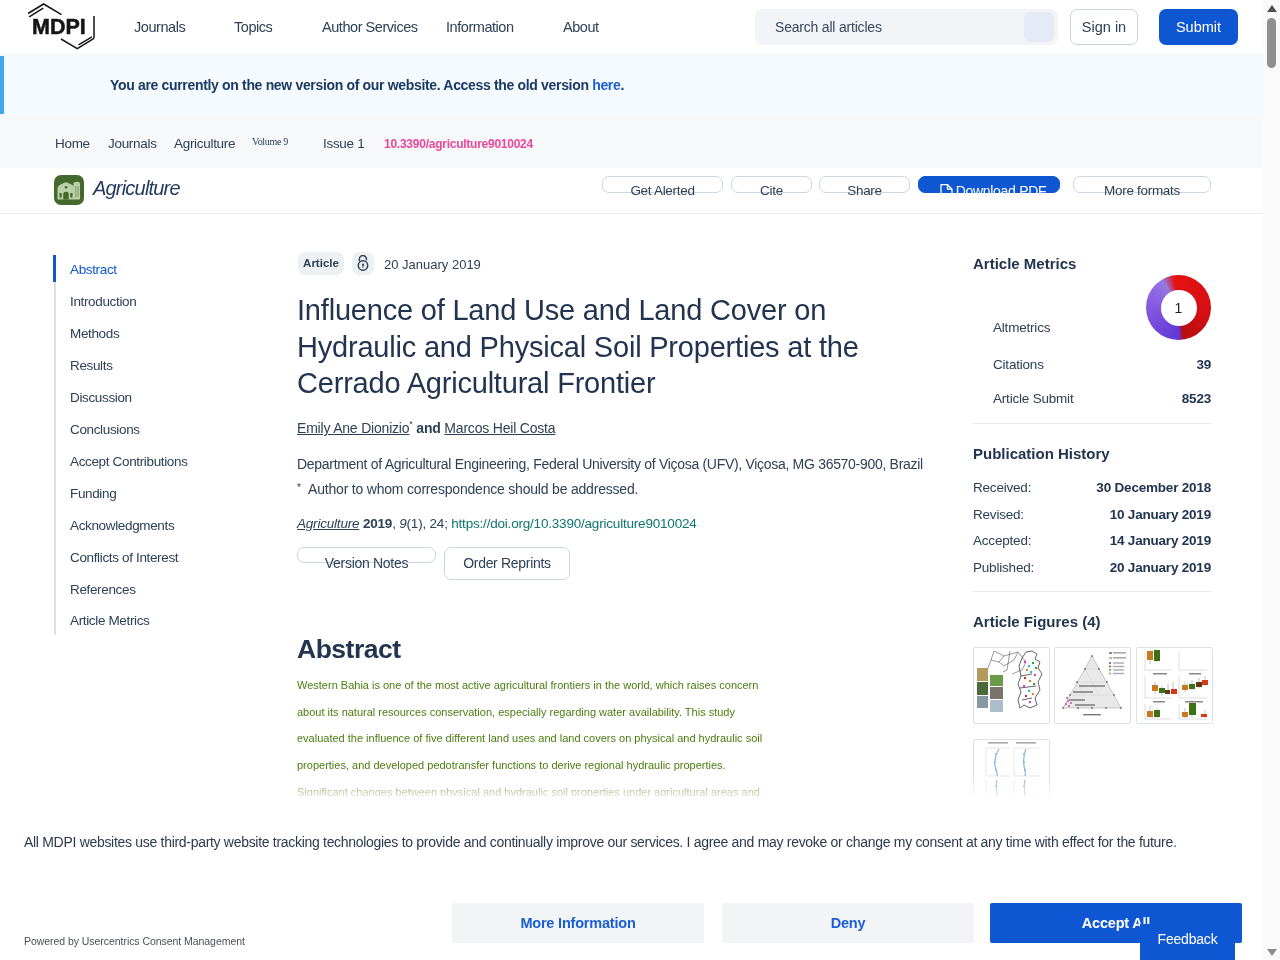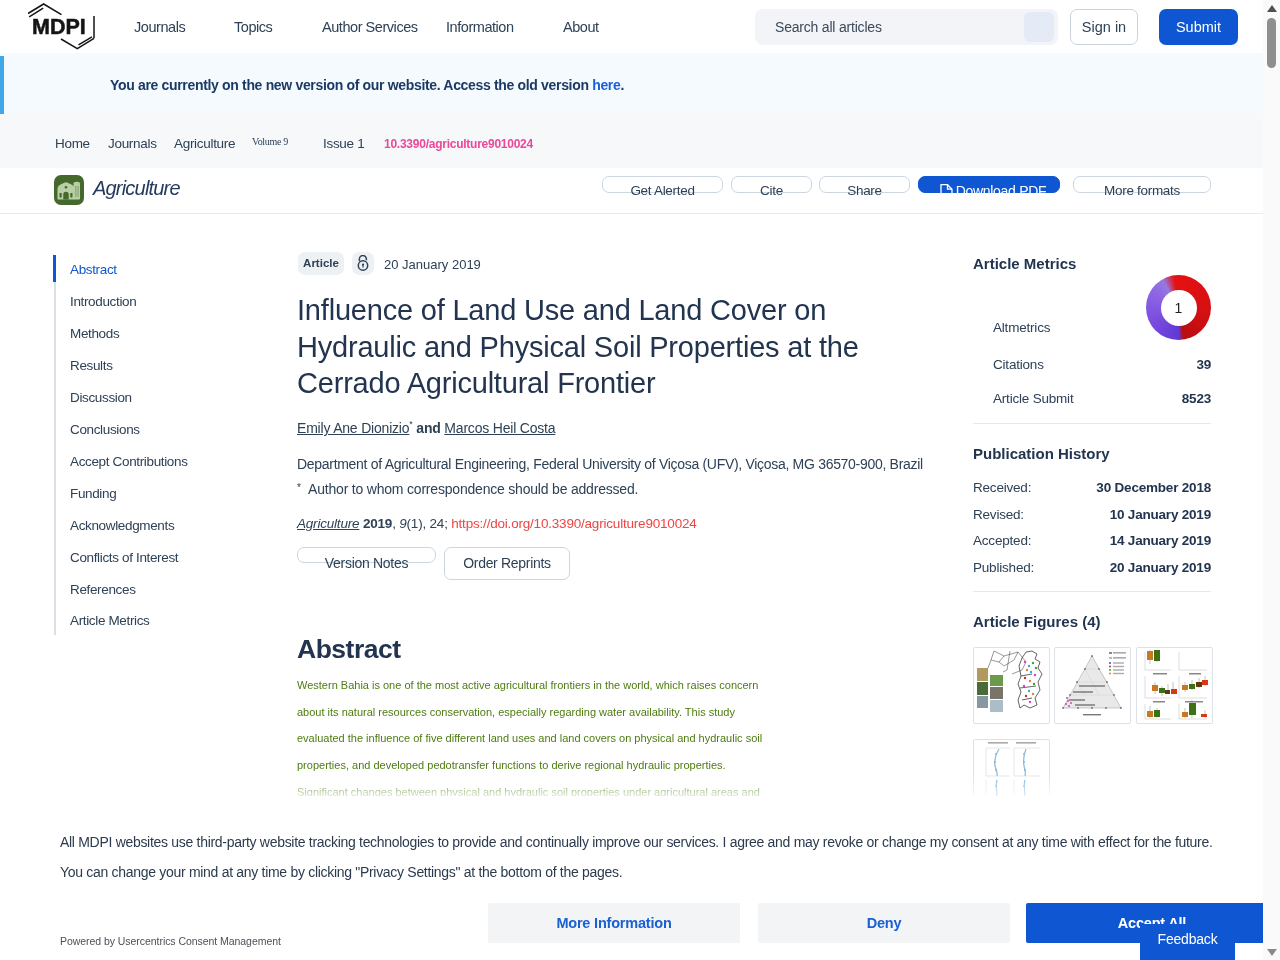--- a/index.html
+++ b/index.html
@@ -31,33 +31,33 @@
   .jrow span { line-height:28px; display:block; }
 
   
   .toc-item { position:absolute; left:70px; font-size:13.5px; letter-spacing:-0.35px; color:#2e4156; white-space:nowrap; }
   #rail { position:absolute; left:54px; top:255px; width:2px; height:380px; background:#dadfe5; }
   #railblue { position:absolute; left:53px; top:255px; width:3px; height:27px; background:#0f57d2; }
 
   
   .abs { position:absolute; }
   .ulink { color:#2e4156; text-decoration:underline; }
-  .blue-link { color:#ef4444; text-decoration:none; }
+  .blue-link { color:#0f766e; text-decoration:none; }
   .aline { position:absolute; left:297px; white-space:nowrap; font-size:11px; color:#4d7c0f; }
 
   
   .rh3 { position:absolute; left:973px; font-size:15px; font-weight:bold; color:#22344f; white-space:nowrap; }
   .r-row { position:absolute; left:973px; width:238px; font-size:13.5px; letter-spacing:-0.2px; color:#2e4156; }
   .r-val { position:absolute; right:0; top:0; font-weight:bold; color:#22344f; letter-spacing:-0.2px; }
   .divider { position:absolute; left:973px; width:238px; height:1px; background:#e5e9ed; }
   .thumb { position:absolute; width:77px; height:77px; background:#fff; border:1px solid #dde2e8; border-radius:2px; }
 
   
   #fade { position:absolute; left:0; top:777px; width:1263px; height:19px; background:linear-gradient(to bottom, rgba(255,255,255,0), rgba(255,255,255,0.8)); z-index:8; }
-  #banner { position:absolute; left:0; top:796px; width:1076px; height:164px; background:#fff; z-index:9;margin-left:36px; }
+  #banner { position:absolute; left:0; top:796px; width:1076px; height:164px; background:#fff; z-index:9; }
   #banner .line { position:absolute; left:24px; font-size:14px; letter-spacing:-0.3px; color:#2c3a4d; white-space:nowrap; }
   .cbtn { position:absolute; top:107px; width:252px; height:40px; border-radius:2px; font-size:14.5px; font-weight:bold; text-align:center; line-height:40px; letter-spacing:-0.2px; }
   #powered { position:absolute; left:24px; top:139px; font-size:10.5px; letter-spacing:-0.05px; color:#4a5058; }
   #feedback { position:absolute; left:1140px; top:923.5px; width:95px; height:36.5px; background:#0f57d2; color:#fff; font-size:14px; letter-spacing:-0.2px; text-align:center; line-height:31px; z-index:10; }
 
   
   #sbar { position:absolute; right:0; top:0; width:17px; height:960px; background:#fafafa; z-index:11; }
   #sbar .thumbbar { position:absolute; left:4px; top:18px; width:9px; height:50px; background:#8f8f8f; border-radius:6px; }
 </style>
 </head>
@@ -361,21 +361,20 @@
     <circle cx="50" cy="46" r="1"></circle>
         <circle cx="51" cy="54" r="1"></circle>
         <circle cx="50" cy="62" r="1"></circle>
   </g>
 </svg>
 </div>
 
 <div id="fade"></div>
 <div id="banner">
   <div class="line" style="top:38px;">All MDPI websites use third-party website tracking technologies to provide and continually improve our services. I agree and may revoke or change my consent at any time with effect for the future.</div>
-  <div class="line" style="top:68px;">You can change your mind at any time by clicking "Privacy Settings" at the bottom of the pages.</div>
   <div class="cbtn" style="left:452px; background:#f2f4f6; color:#1a5fd4;">More Information</div>
   <div class="cbtn" style="left:722px; background:#f2f4f6; color:#1a5fd4;">Deny</div>
   <div class="cbtn" style="left:990px; background:#0f57d2; color:#fff;">Accept All</div>
   <div id="powered">Powered by Usercentrics Consent Management</div>
 </div>
 <div id="feedback">Feedback</div>
 
 <div id="sbar">
   <div class="thumbbar"></div>
   <svg width="10" height="7" viewBox="0 0 10 7" style="position:absolute;left:4px;top:5px;">

